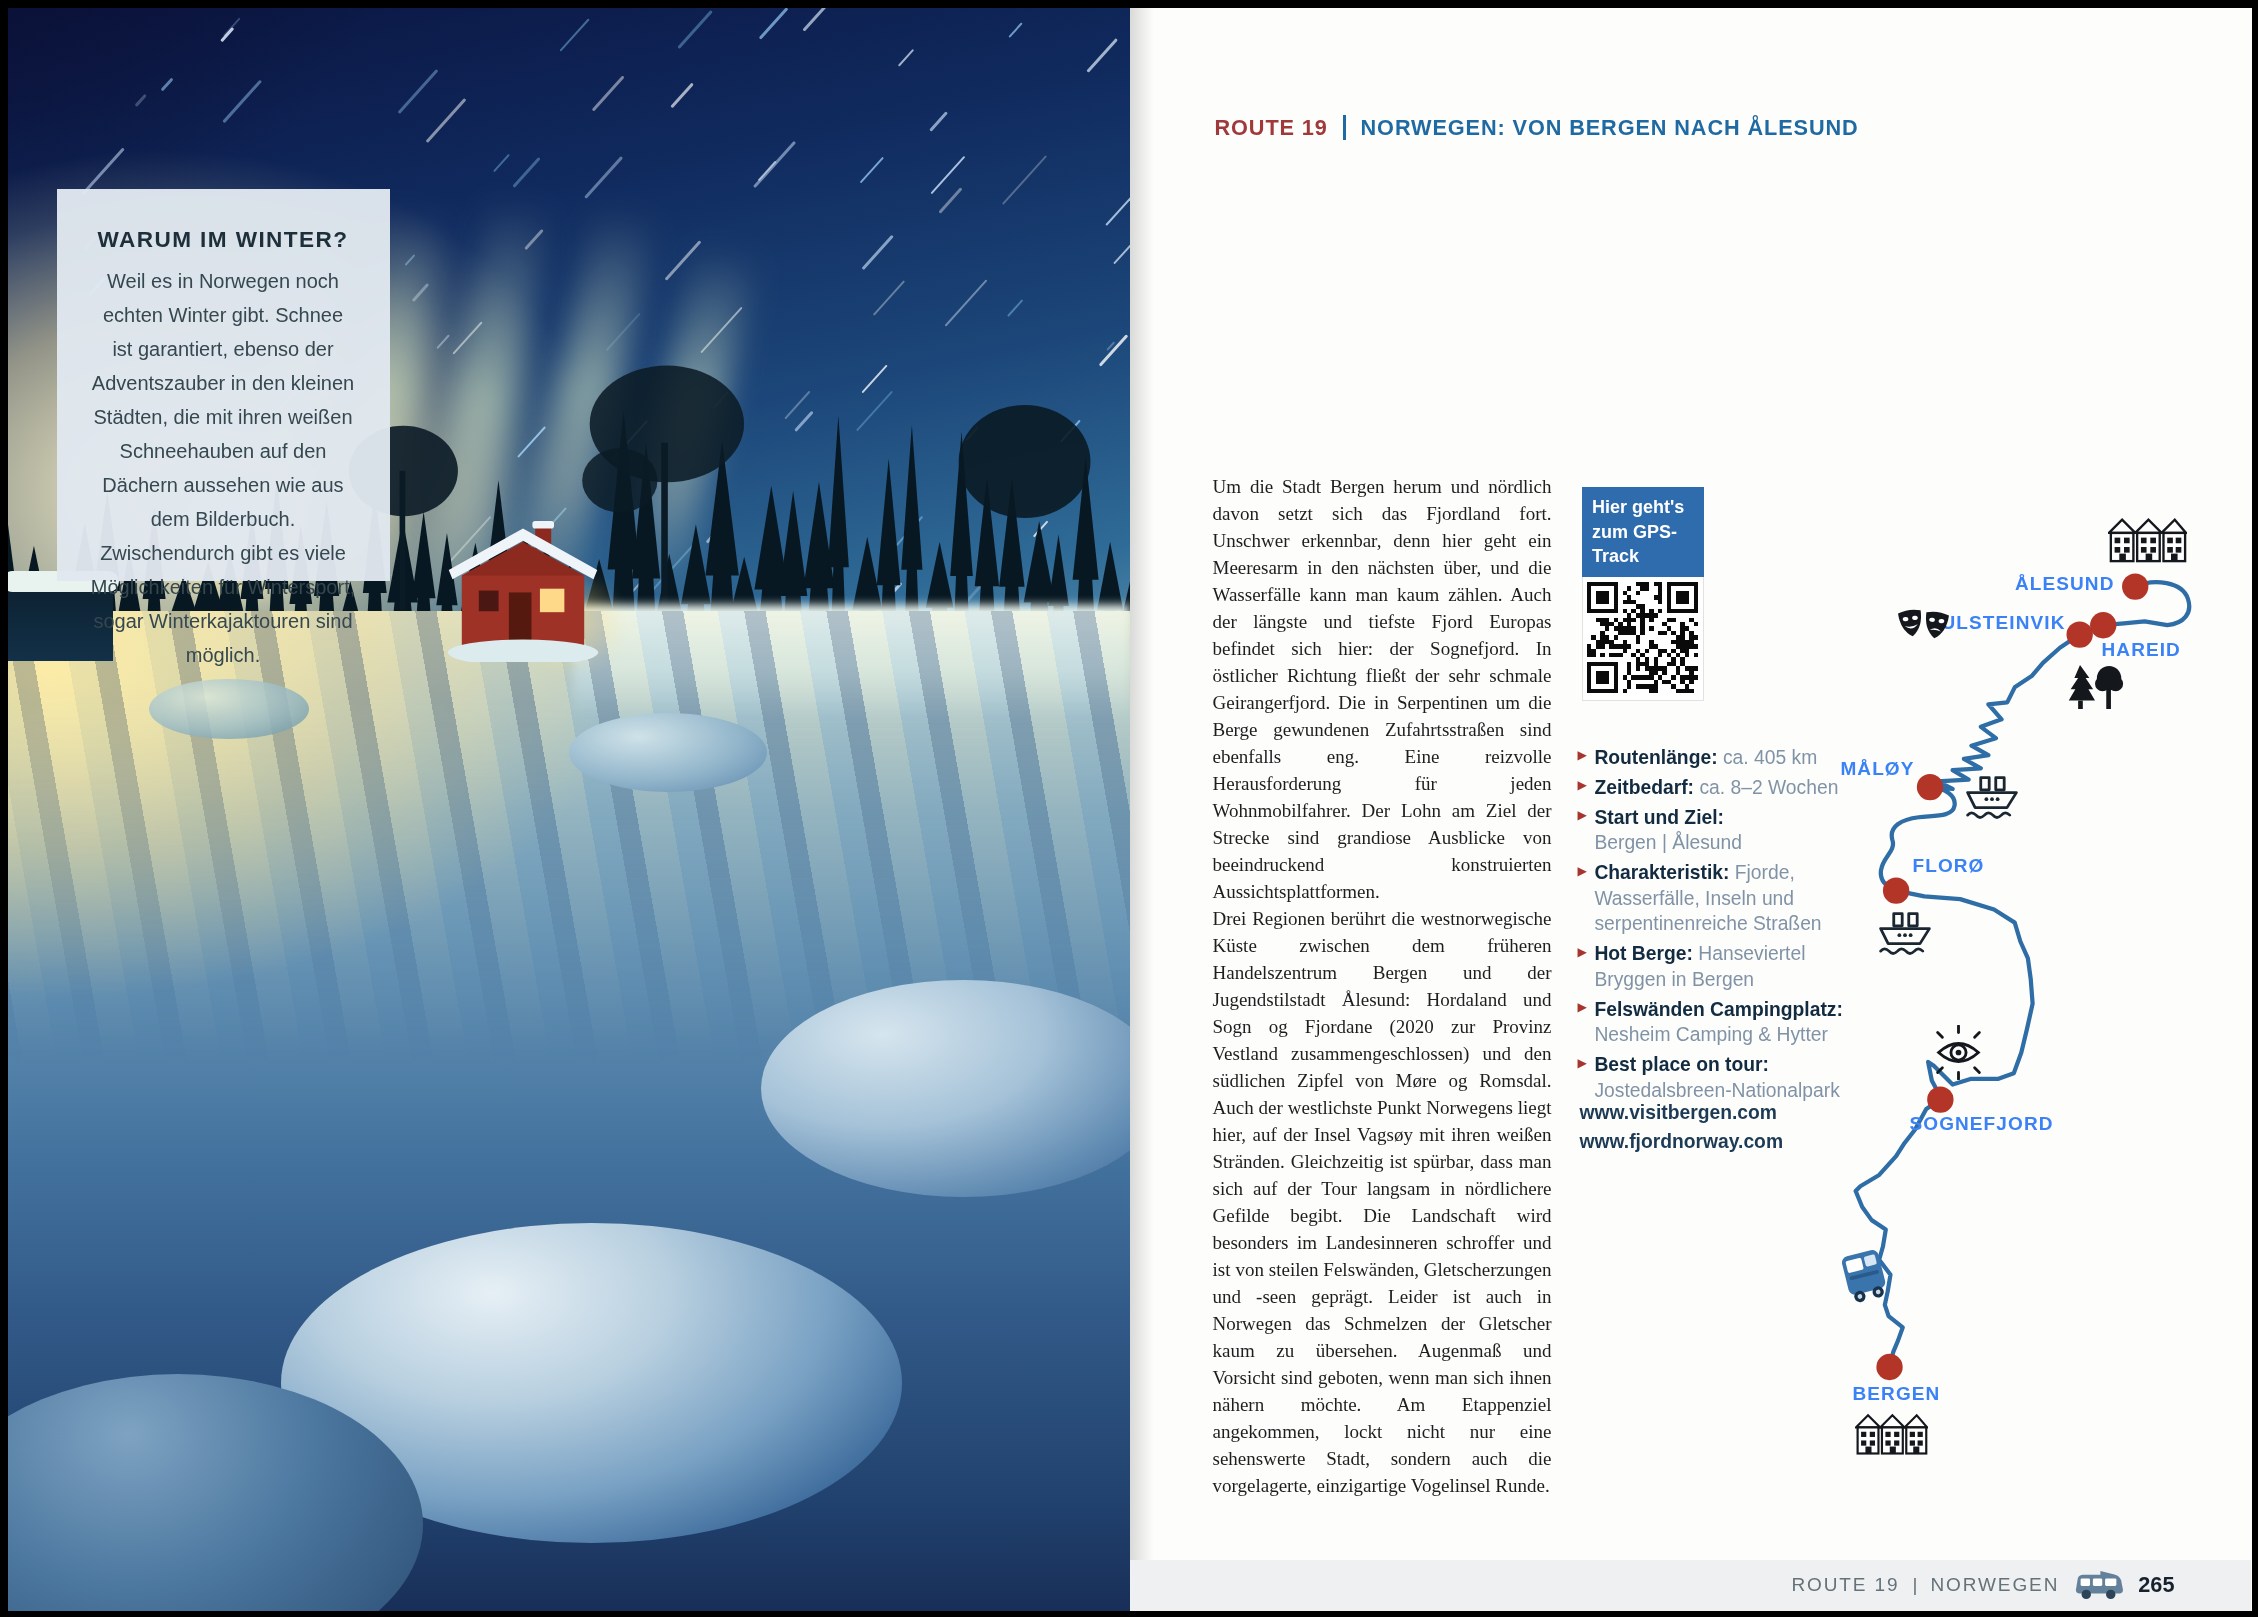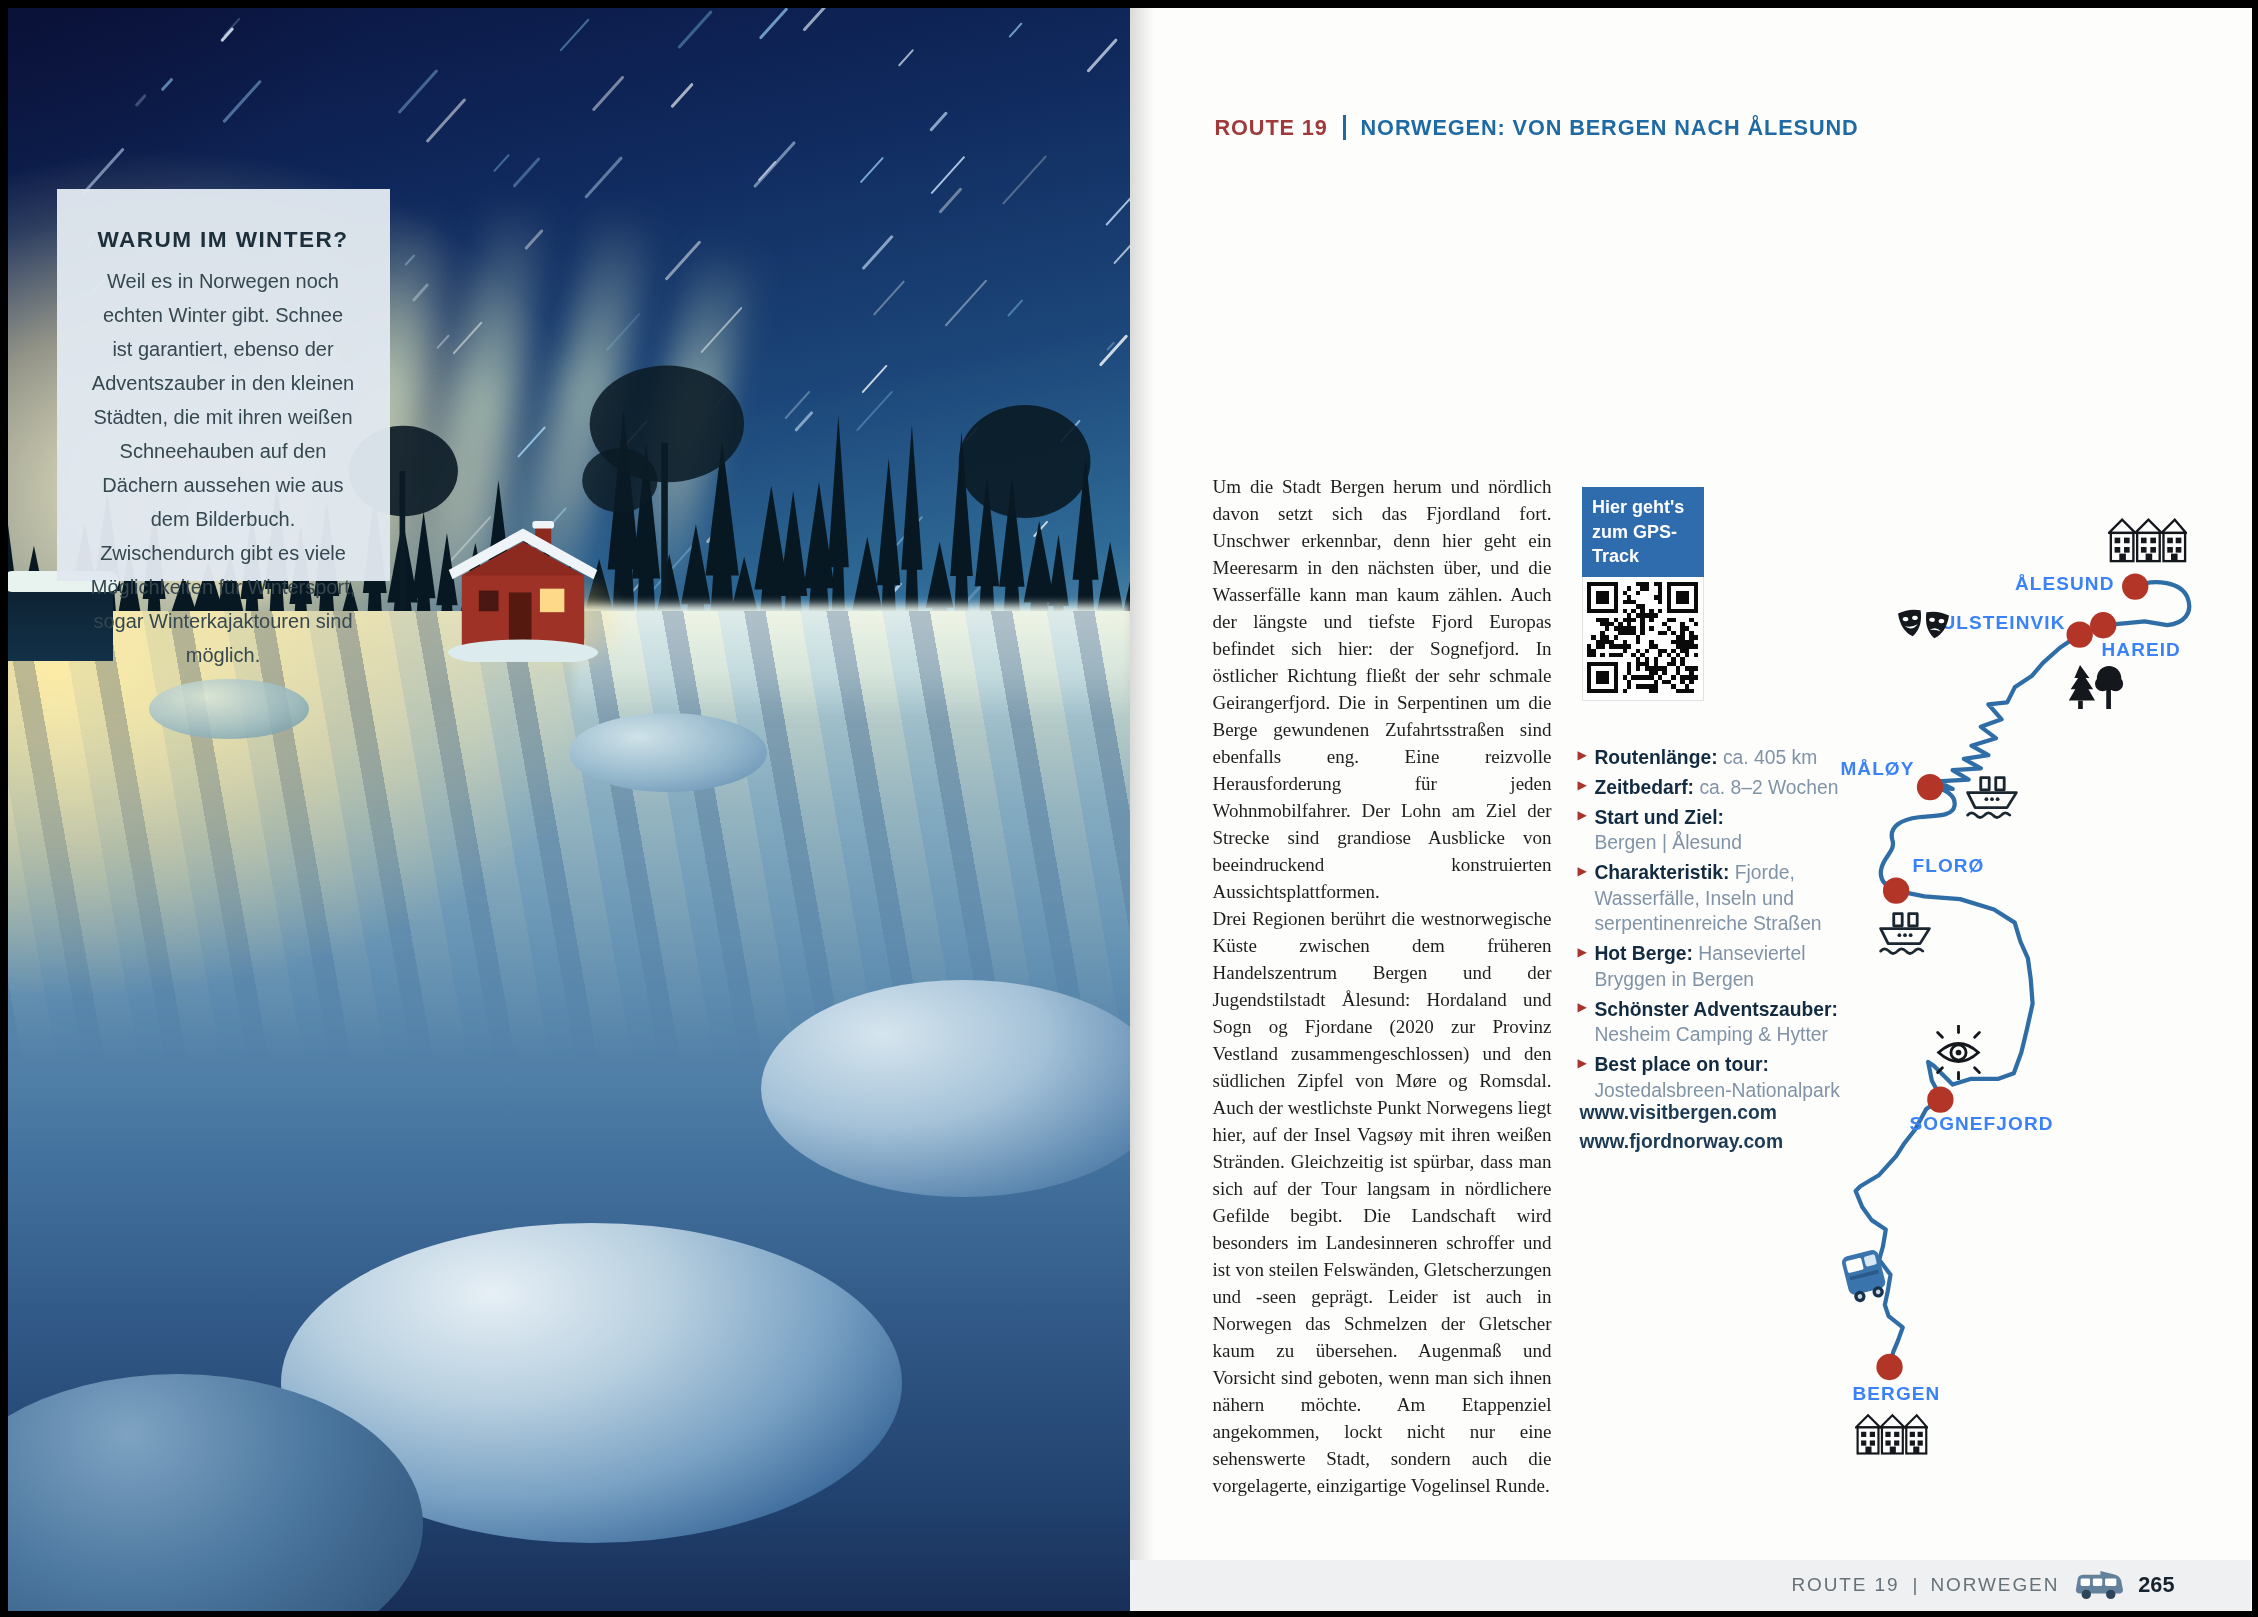--- a/index.html
+++ b/index.html
@@ -663,21 +663,21 @@
       <li class="fact">
           <span class="tri">▶</span>
           <div class="fact-text"><span class="fact-label">Charakteristik:</span> <span class="fact-value">Fjorde, Wasserfälle, Inseln und serpentinenreiche Straßen</span></div>
         </li>
       <li class="fact">
           <span class="tri">▶</span>
           <div class="fact-text"><span class="fact-label">Hot Berge:</span> <span class="fact-value">Hanseviertel Bryggen in Bergen</span></div>
         </li>
       <li class="fact block">
           <span class="tri">▶</span>
-          <div class="fact-text"><span class="fact-label">Schönster Adventszauber:</span> <span class="fact-value">Nesheim Camping &amp; Hytter</span></div>
+          <div class="fact-text"><span class="fact-label">Felswänden Campingplatz:</span> <span class="fact-value">Nesheim Camping &amp; Hytter</span></div>
         </li>
       <li class="fact block">
           <span class="tri">▶</span>
           <div class="fact-text"><span class="fact-label">Best place on tour:</span> <span class="fact-value">Jostedalsbreen-Nationalpark</span></div>
         </li>
     </ul>
 
     <div class="links">
       <div>www.visitbergen.com</div>
       <div>www.fjordnorway.com</div>

